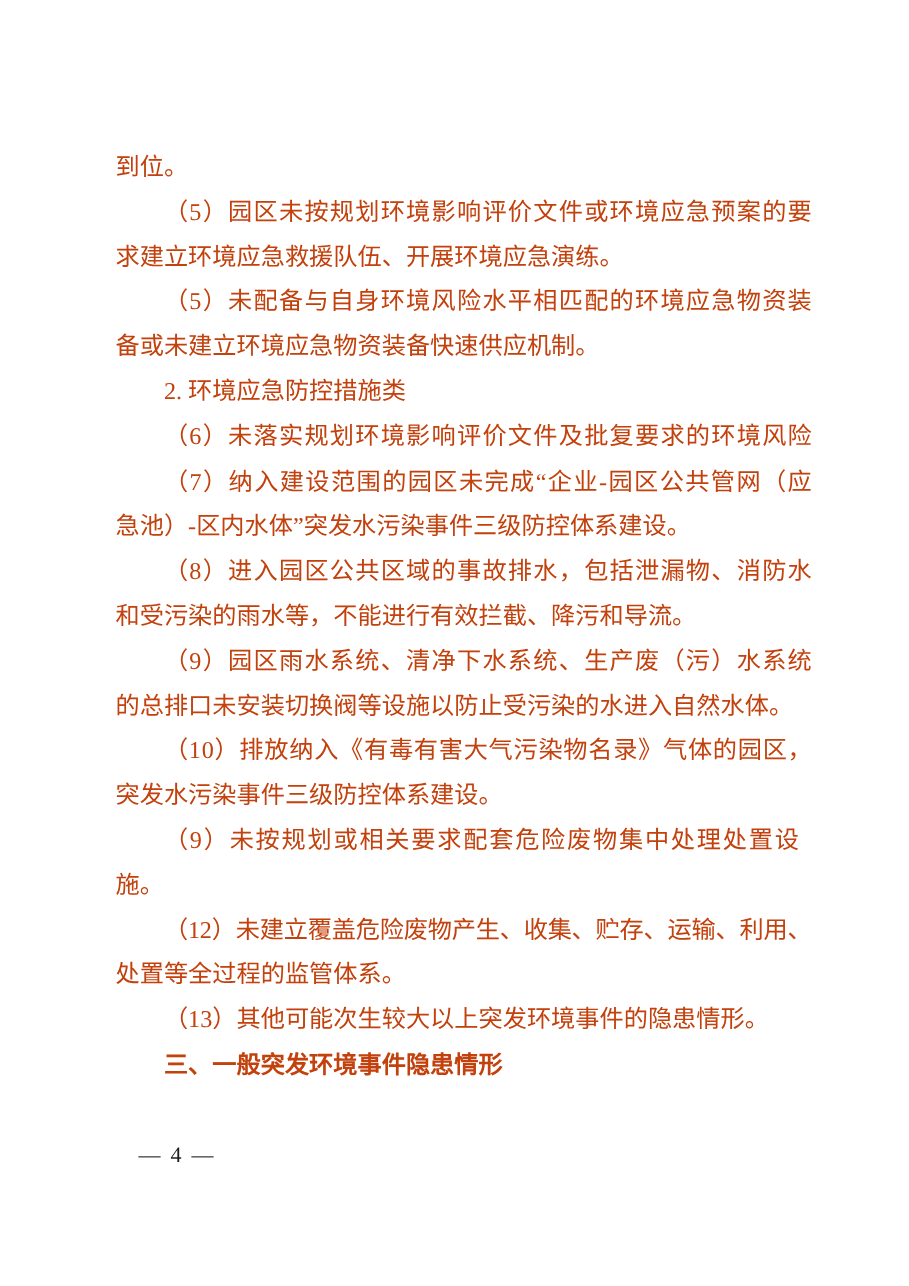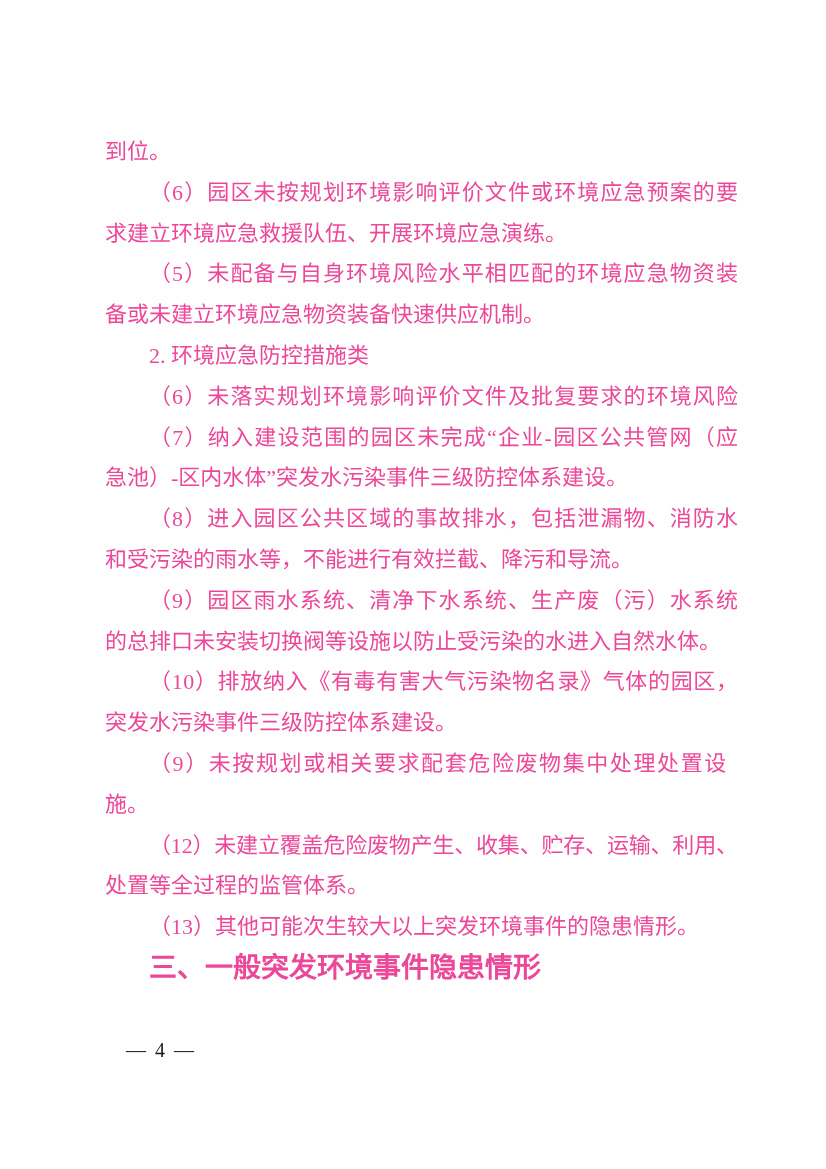--- a/index.html
+++ b/index.html
@@ -19,52 +19,52 @@
     position: absolute;
     left: 105px;
     top: 132px;
     width: 633px;
   }
   .line {
     height: 40.8px;
     line-height: 40.8px;
     font-size: 22px;
     font-family: "Liberation Serif", "DejaVu Serif", serif;
-    color: #ec4899;
+    color: #c2410c;
     white-space: nowrap;
     text-align: left;
   }
   .line.indent {
     padding-left: 44px;
   }
   .line.heading {
     font-family: "Liberation Sans", "DejaVu Sans", sans-serif;
     font-weight: 700;
-    font-size: 28px;
+    font-size: 22px;
   }
   .footer {
     position: absolute;
     left: 126px;
     top: 1038px;
     height: 24px;
     line-height: 24px;
     font-size: 20px;
     font-family: "Liberation Serif", "DejaVu Serif", serif;
     color: #1a1a1a;
     word-spacing: 4px;
     white-space: nowrap;
   }
 </style>
 </head>
 <body>
 
 <div class="page">
   <div class="content">
       <div class="line"><span class="txt">到位。</span></div>
-      <div class="line indent fill"><span class="txt" style="letter-spacing: 1.11938px;">（6）园区未按规划环境影响评价文件或环境应急预案的要</span></div>
+      <div class="line indent fill"><span class="txt" style="letter-spacing: 1.11938px;">（5）园区未按规划环境影响评价文件或环境应急预案的要</span></div>
       <div class="line"><span class="txt">求建立环境应急救援队伍、开展环境应急演练。</span></div>
       <div class="line indent fill"><span class="txt" style="letter-spacing: 1.11938px;">（5）未配备与自身环境风险水平相匹配的环境应急物资装</span></div>
       <div class="line"><span class="txt">备或未建立环境应急物资装备快速供应机制。</span></div>
       <div class="line indent subheading"><span class="txt">2. 环境应急防控措施类</span></div>
       <div class="line indent fill"><span class="txt" style="letter-spacing: 1.11938px; margin-top: 17px;">（6）未落实规划环境影响评价文件及批复要求的环境风险</span></div>
       <div class="line indent fill"><span class="txt" style="letter-spacing: 1.26562px; text-align: right;">（7）纳入建设范围的园区未完成“企业-园区公共管网（应</span></div>
       <div class="line"><span class="txt">急池）-区内水体”突发水污染事件三级防控体系建设。</span></div>
       <div class="line indent fill"><span class="txt" style="letter-spacing: 1.11938px;">（8）进入园区公共区域的事故排水，包括泄漏物、消防水</span></div>
       <div class="line"><span class="txt">和受污染的雨水等，不能进行有效拦截、降污和导流。</span></div>
       <div class="line indent fill"><span class="txt" style="letter-spacing: 1.11938px; text-align: center;">（9）园区雨水系统、清净下水系统、生产废（污）水系统</span></div>

